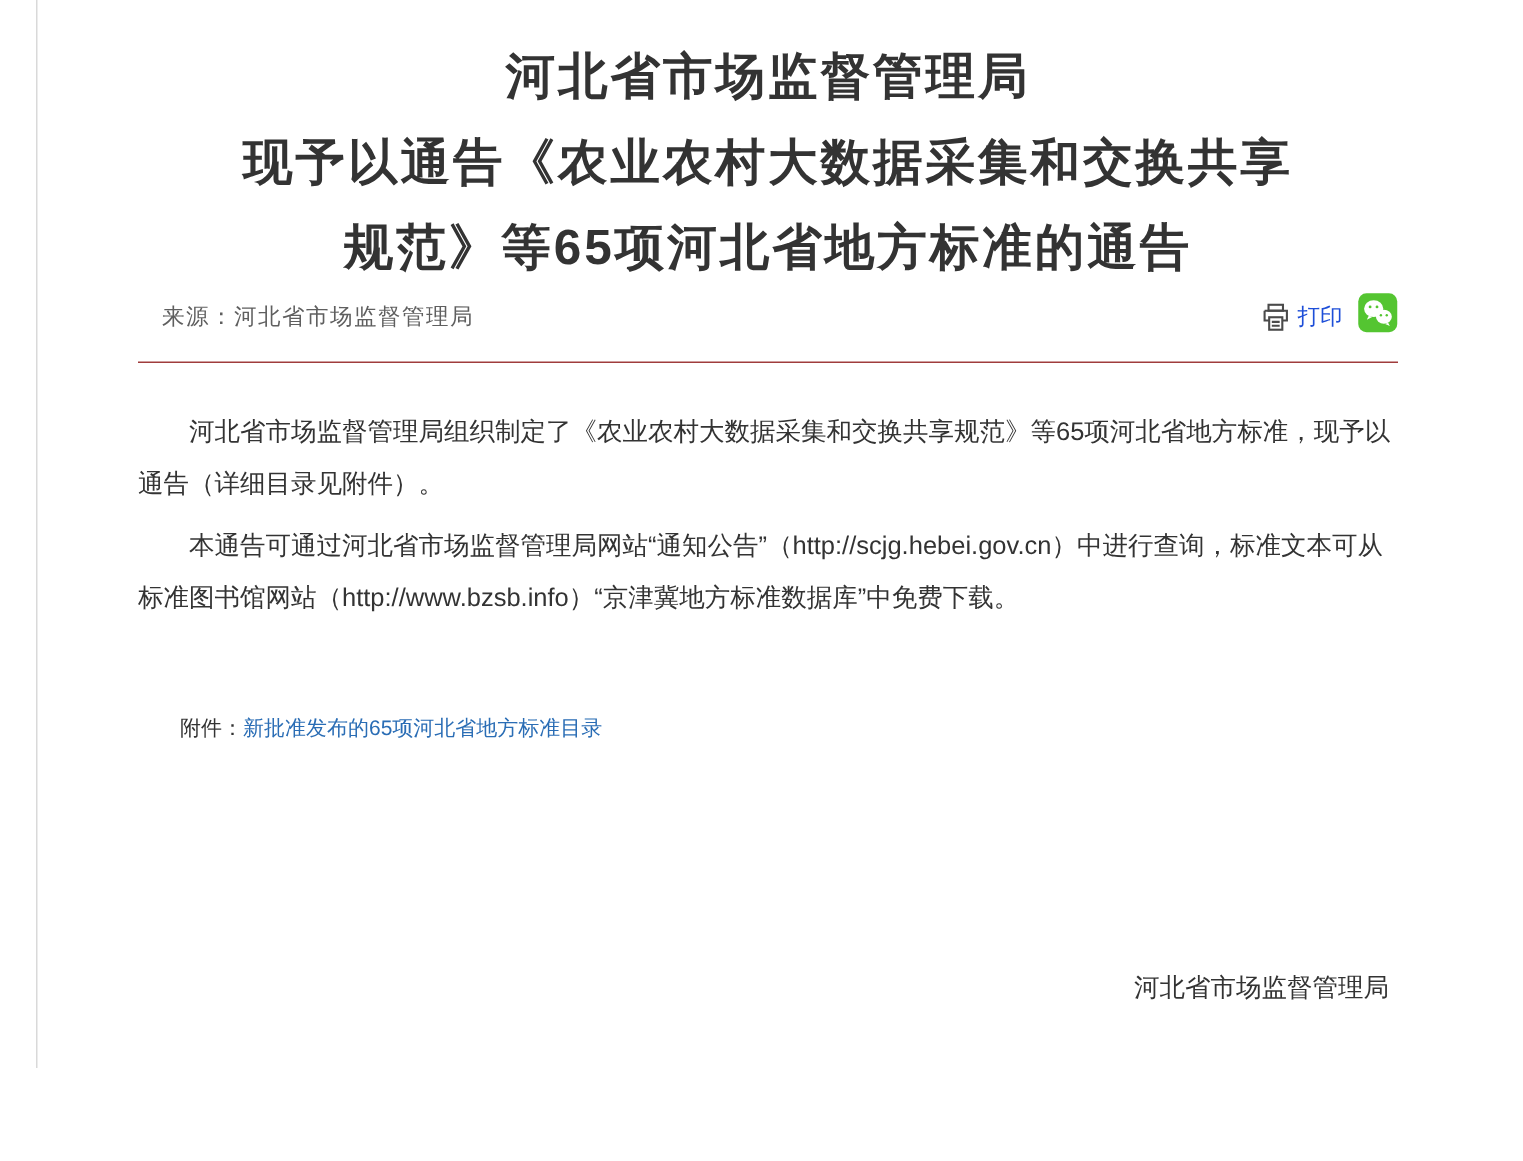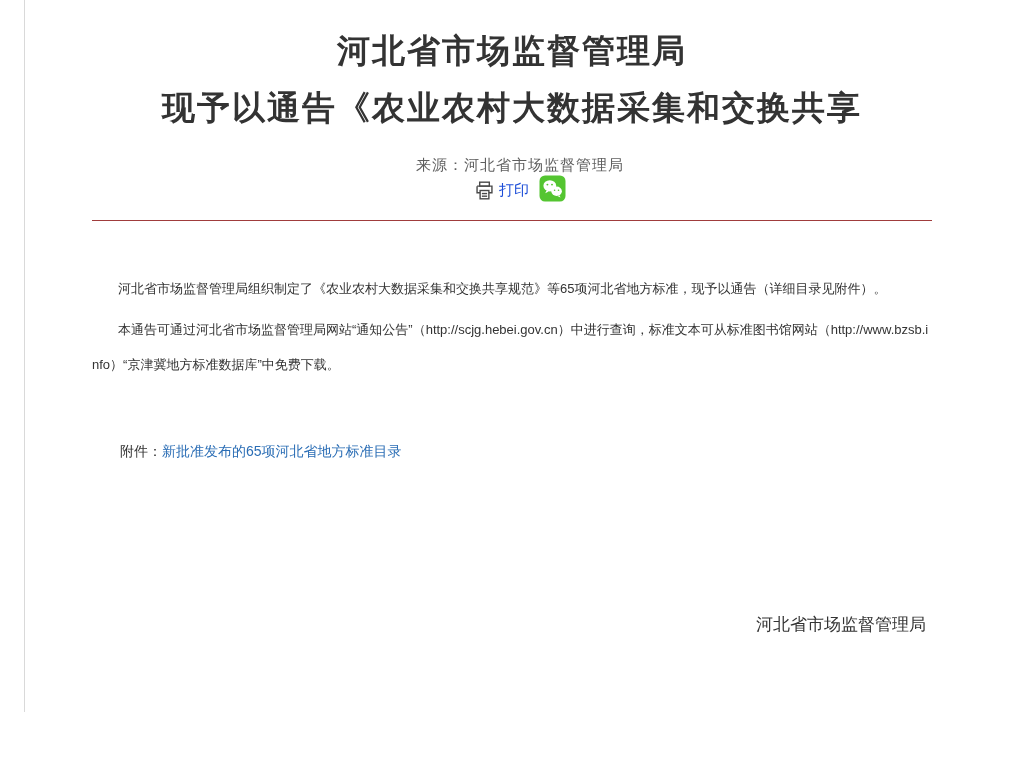--- a/index.html
+++ b/index.html
@@ -39,28 +39,27 @@
     margin-top: 22px;
     text-align: center;
     font-size: 33px;
     font-weight: bold;
     color: var(--title-text);
     line-height: 57px;
     letter-spacing: 2px;
   }
   .doc-title .tl { display: block; }
   .meta-row {
-    margin-top: 20px;
+    margin-top: 2px;
     padding-bottom: 14px;
     border-bottom: 1px solid var(--accent-red);
     display: flex;
     justify-content: space-between;
     align-items: center;
     padding-left: 16px;
-    flex-direction: column;
   }
   .source {
     font-size: 15px;
     color: var(--source-text);
     letter-spacing: 1px;
   }
   .tools {
     display: flex;
     align-items: center;
     gap: 10px;
@@ -73,22 +72,22 @@
     font-size: 15px;
     color: #1d4ed8;
   }
   .print-btn svg { display: block; }
   .wechat-btn {
     display: inline-flex;
     cursor: pointer;
   }
   .wechat-bg { fill: var(--wechat-green); }
   .doc-body {
-    margin-top: 50px;
-    font-size: 13px;
+    margin-top: 28px;
+    font-size: 17px;
     line-height: 35px;
     color: var(--body-text);
   }
   .doc-body p {
     text-indent: 2em;
     margin-bottom: 6px;
     word-break: break-all;
   }
   .attachment {
     margin-top: 52px;
@@ -116,20 +115,21 @@
 <body>
 
 <div class="page">
   <div class="left-rule"></div>
 
   <div class="content">
 
     <h1 class="doc-title">
       <span class="tl">河北省市场监督管理局</span>
       <span class="tl">现予以通告《农业农村大数据采集和交换共享</span>
+      <span class="tl">规范》等65项河北省地方标准的通告</span>
     </h1>
 
     <div class="meta-row">
       <div class="source">
         <span>来源：</span><span>河北省市场监督管理局</span>
       </div>
       <div class="tools">
         <span class="print-btn">
           <span>
             <svg width="21" height="21" viewBox="0 0 24 24" fill="none" stroke="#4a4a4a" stroke-width="1.6">

